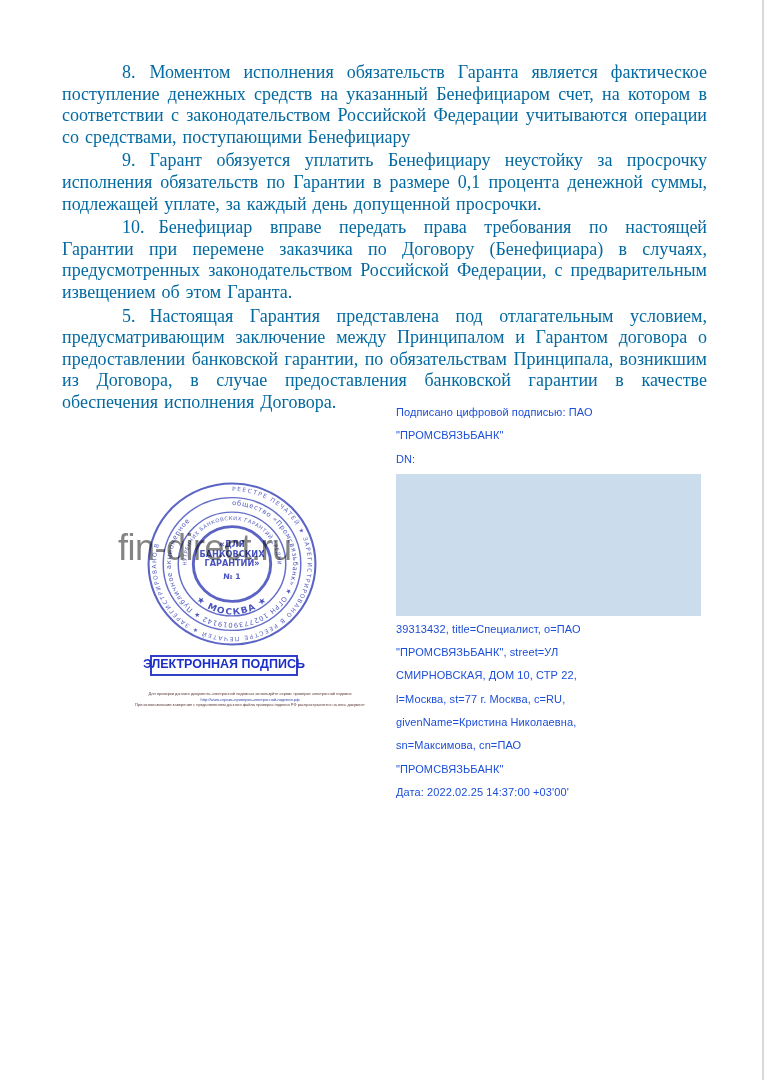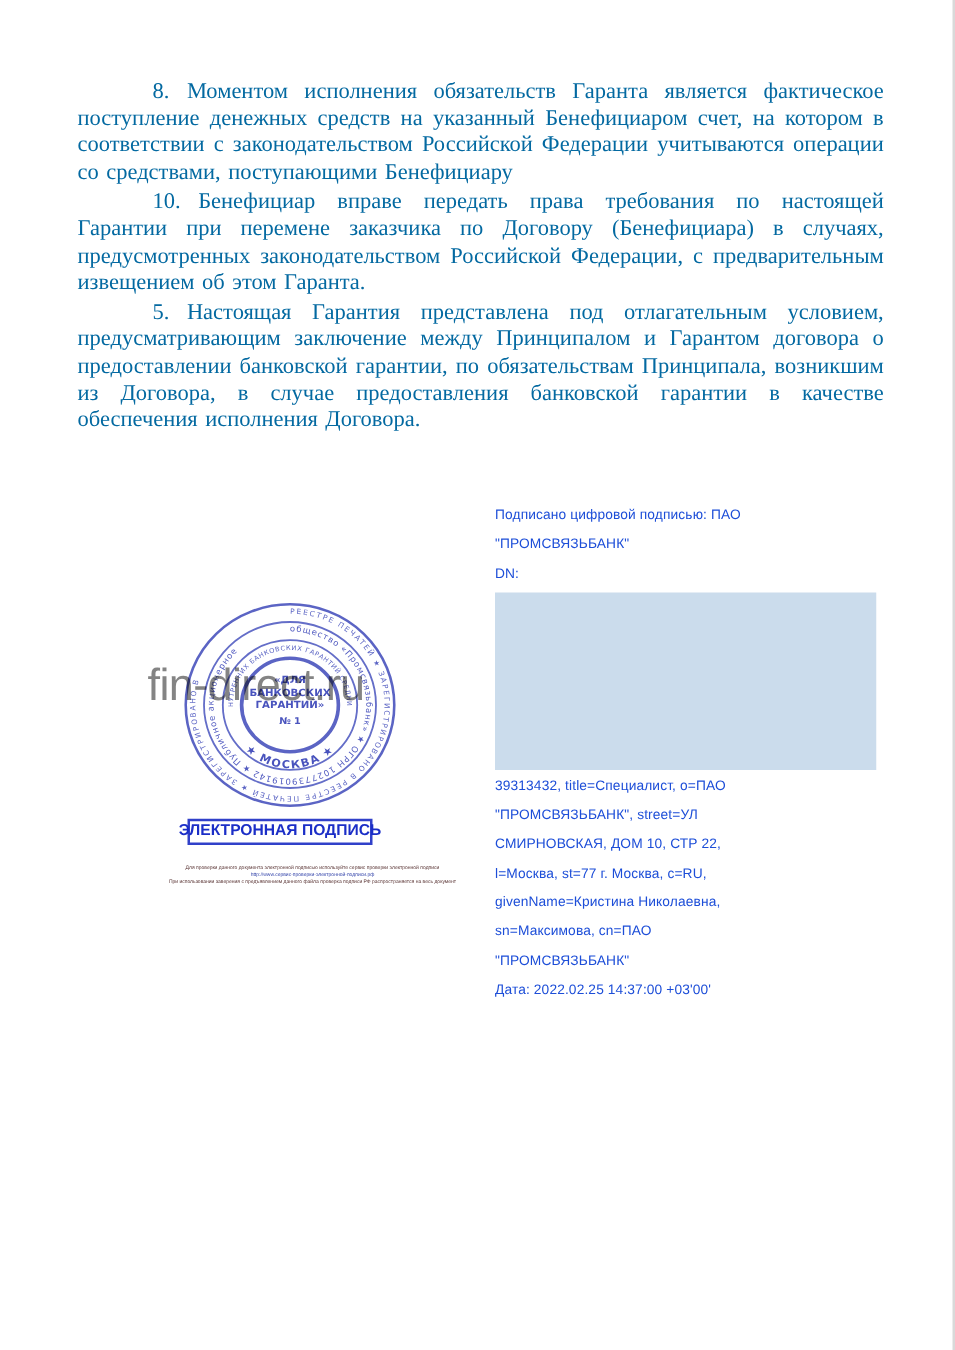--- a/index.html
+++ b/index.html
@@ -86,20 +86,21 @@
   }
   .fine-print .fp-link { color: #3344aa; }
 </style>
 </head>
 <body>
 
 <div class="page">
 
   <div class="doc-text">
     <p><span class="pnum">8.</span><span>Моментом исполнения обязательств Гаранта является фактическое поступление денежных средств на указанный Бенефициаром счет, на котором в соответствии с законодательством Российской Федерации учитываются операции со средствами, поступающими Бенефициару</span></p>
+    <p><span class="pnum">9.</span><span>Гарант обязуется уплатить Бенефициару неустойку за просрочку исполнения обязательств по Гарантии в размере 0,1 процента денежной суммы, подлежащей уплате, за каждый день допущенной просрочки.</span></p>
     <p><span class="pnum">10.</span><span>Бенефициар вправе передать права требования по настоящей Гарантии при перемене заказчика по Договору (Бенефициара) в случаях, предусмотренных законодательством Российской Федерации, с предварительным извещением об этом Гаранта.</span></p>
     <p><span class="pnum">5.</span><span>Настоящая Гарантия представлена под отлагательным условием, предусматривающим заключение между Принципалом и Гарантом договора о предоставлении  банковской   гарантии, по обязательствам  Принципала, возникшим из Договора, в случае предоставления банковской гарантии в качестве обеспечения исполнения Договора.</span></p>
   </div>
 
   <div class="sig-block">
     <div class="preline">Подписано цифровой подписью: ПАО
 "ПРОМСВЯЗЬБАНК"
 DN:</div>
     <div class="dn-rect"></div>
     <div class="preline">39313432, title=Специалист, o=ПАО

